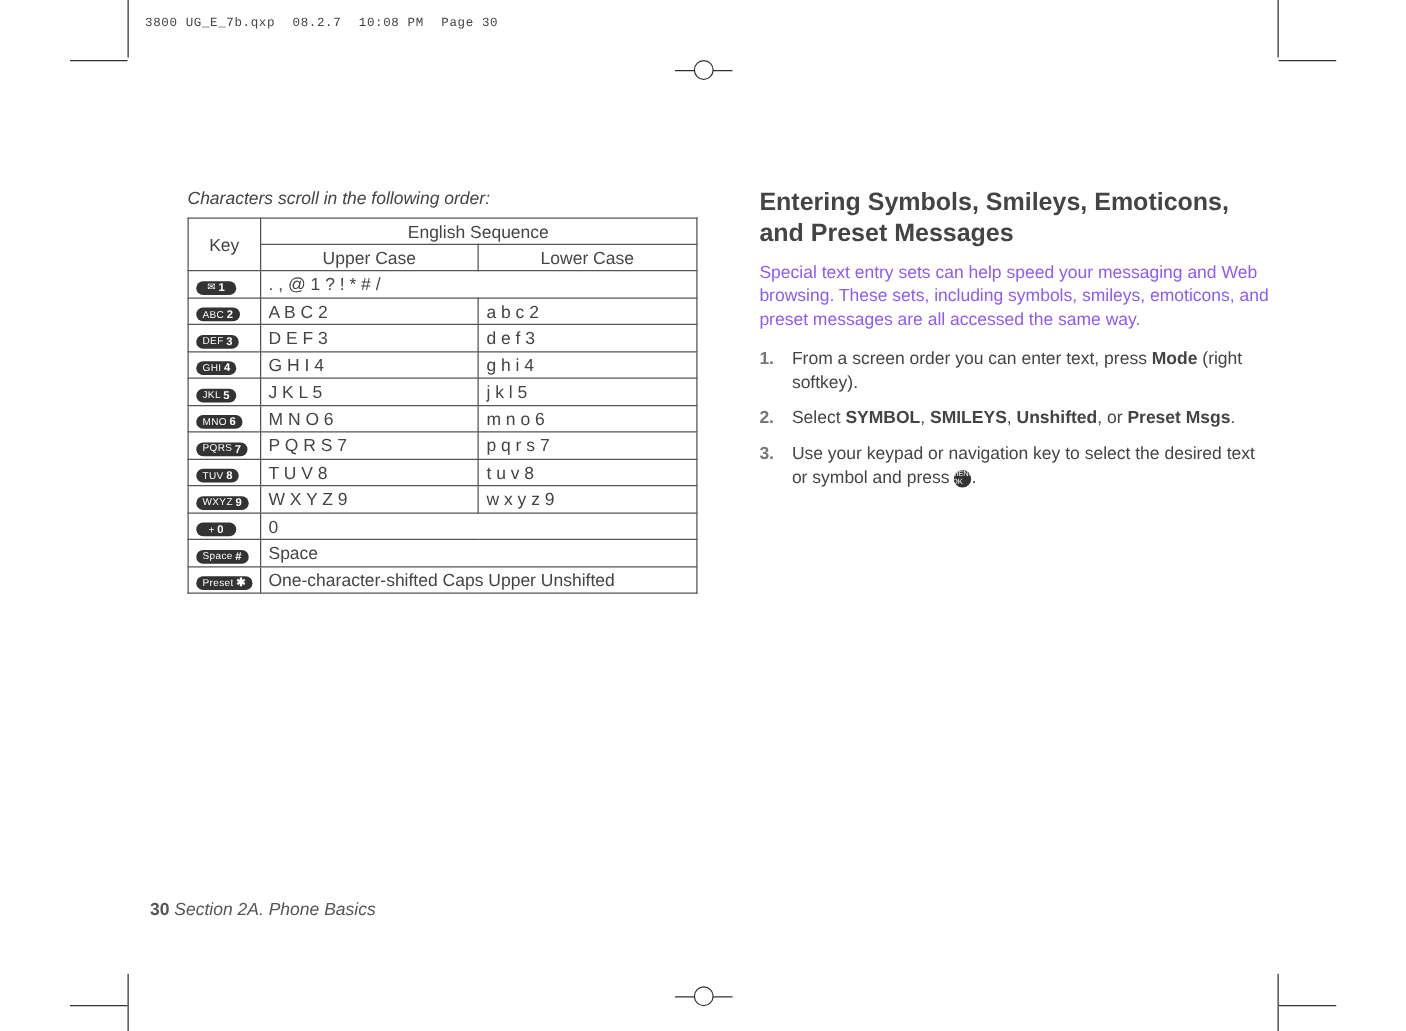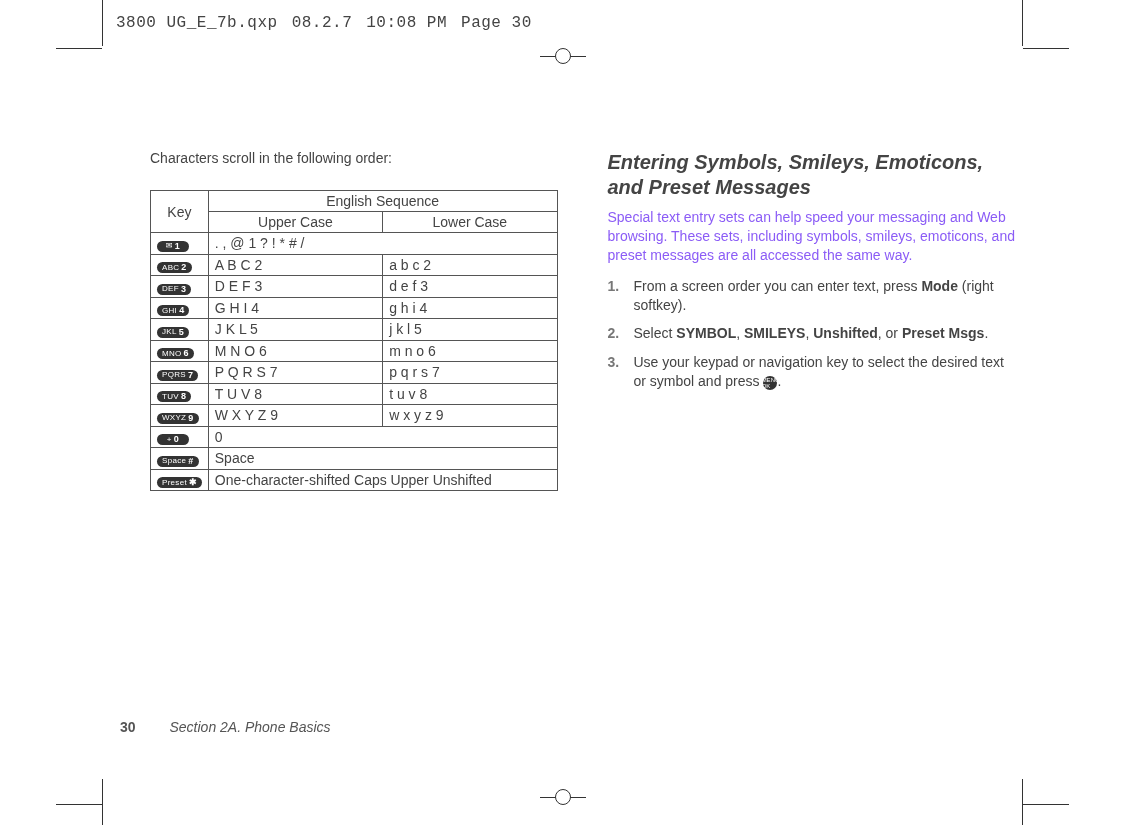--- a/index.html
+++ b/index.html
@@ -13,39 +13,39 @@
   .corner-v{position:absolute;width:1px;height:46px;background:#333}
   .corner-h{position:absolute;height:1px;width:46px;background:#333}
   .c-tl-v{top:0;left:102px}
   .c-tl-h{top:48px;left:56px}
   .c-tr-v{top:0;right:102px}
   .c-tr-h{top:48px;right:56px}
   .c-bl-v{bottom:0;left:102px}
   .c-bl-h{bottom:20px;left:56px}
   .c-br-v{bottom:0;right:102px}
   .c-br-h{bottom:20px;right:56px}
-  .header{position:absolute;top:14px;left:116px;font-family:"Courier New",monospace;font-size:16px;letter-spacing:.5px;color:#444;display:flex;align-items:flex-end;gap:14px}
+  .header{position:absolute;top:14px;left:116px;font-family:"Courier New",monospace;font-size:10px;letter-spacing:.5px;color:#444;display:flex;align-items:flex-end;gap:14px}
   .content{position:absolute;top:150px;left:150px;right:110px;display:flex;gap:50px}
   .col{flex:1}
-  .intro{font-size:14px;color:#444;margin-bottom:24px}
+  .intro{font-style:italic;font-size:14px;color:#444;margin-bottom:8px}
   table.chars{border-collapse:collapse;width:100%;font-size:14px;color:#444}
   table.chars th,table.chars td{border:1px solid #555;padding:2px 6px;text-align:left;font-weight:normal}
   table.chars th{font-weight:normal;text-align:center}
   .key-cell{width:42px;text-align:center}
   .key-btn{display:inline-flex;align-items:center;justify-content:center;background:#333;color:#fff;border-radius:9px;font-size:8px;padding:1px 5px;min-width:22px;line-height:1;letter-spacing:.3px}
   .key-btn .num{font-size:9px;font-weight:bold;margin-left:2px}
-  h2.section{font-style:italic;font-weight:bold;font-size:20px;color:#444;line-height:1.25;margin:0 0 8px 0}
+  h2.section{font-weight:bold;font-size:20px;color:#444;line-height:1.25;margin:0 0 8px 0}
   .para{font-size:14px;color:#8b5cf6;line-height:1.35;margin-bottom:12px}
   ol.steps{list-style:none;padding:0;margin:0}
   ol.steps li{display:flex;gap:10px;font-size:14px;color:#444;line-height:1.35;margin-bottom:10px}
   ol.steps .num{color:#777;font-weight:bold;min-width:16px}
   .bi{font-weight:bold;}
   .menu-icon{display:inline-flex;width:14px;height:14px;border-radius:50%;background:#333;color:#fff;font-size:6px;align-items:center;justify-content:center;vertical-align:middle;line-height:1}
   .footer{position:absolute;bottom:90px;left:120px;font-size:14px;color:#555;font-style:italic}
-  .footer .pg{font-weight:bold;margin-right:30px;font-style:normal}
+  .footer .pg{font-weight:bold;font-style:normal}
 </style>
 </head>
 <body>
 <div class="page">
 
   <div class="corner-v c-tl-v"></div>
   <div class="corner-h c-tl-h"></div>
   <div class="corner-v c-tr-v"></div>
   <div class="corner-h c-tr-h"></div>
   <div class="corner-v c-bl-v"></div>

